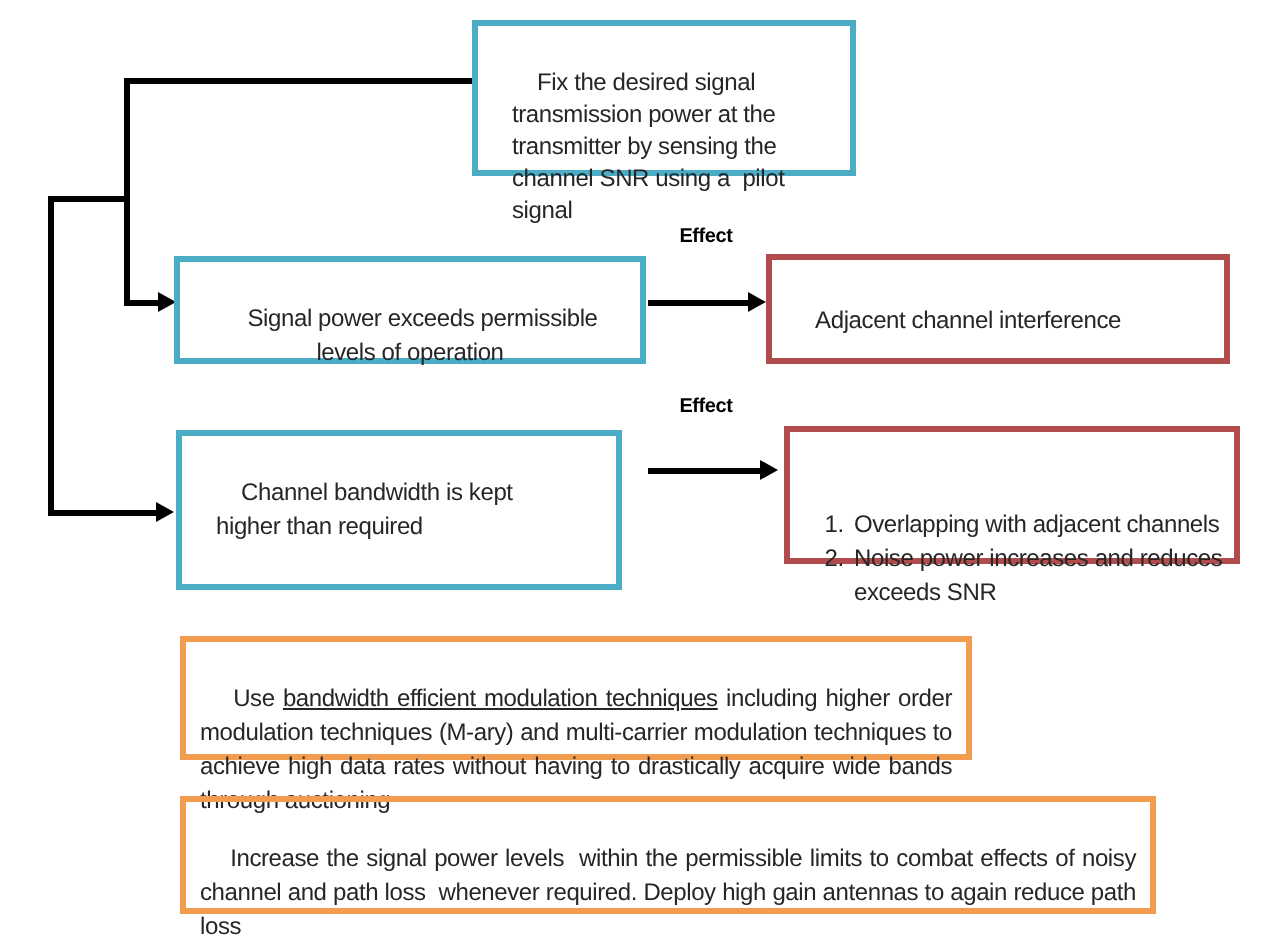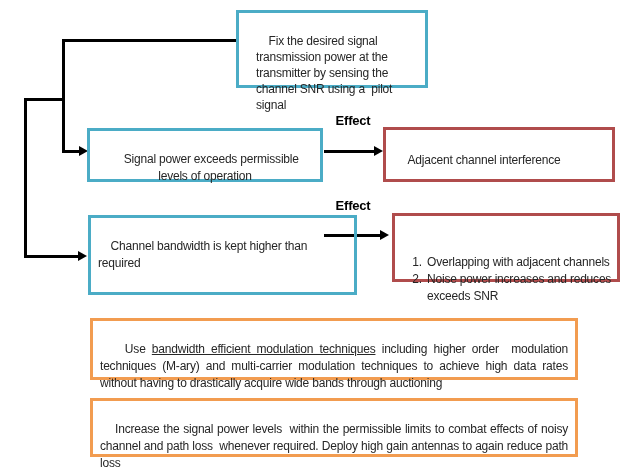--- a/index.html
+++ b/index.html
@@ -10,21 +10,21 @@
     line-height:17px; white-space:pre-wrap; }
   .teal   { border-color:var(--teal-border,#4bacc6); }
   .red    { border-color:var(--red-border,#b04c4c); }
   .orange { border-color:var(--orange-border,#f29c50); }
   .tight  { line-height:16px; }
   .justify{ text-align:justify; }
   .line { position:absolute; background:var(--line-black,#000); }
   .arrowhead { position:absolute; width:0; height:0;
     border-top:5.5px solid transparent; border-bottom:5.5px solid transparent;
     border-left:9px solid var(--line-black,#000); }
-  .effect-label { position:absolute; font-weight:bold; font-size:13px;
+  .effect-label { position:absolute; font-weight:bold; font-size:10px;
     letter-spacing:-0.2px; color:#000; text-align:center; }
   ol.effect-list { margin:0; padding:0 4px 0 30px; }
   ol.effect-list li { padding-left:2px; }
   .u { text-decoration:underline; }
 </style>
 </head>
 <body>
 
 <div class="canvas">
 
@@ -55,29 +55,29 @@
   </div>
 
   <div class="box teal" style="left:87px; top:128px; width:236px; height:54px; padding:3px 7px;text-align:center;">
     <span>Signal power exceeds permissible levels of operation</span>
   </div>
 
   <div class="box red" style="left:383px; top:127px; width:232px; height:55px; padding:5px 9px;">
     <span>Adjacent channel interference</span>
   </div>
 
-  <div class="box teal" style="left:88px; top:215px; width:269px; height:80px; padding:3px 7px;">
+  <div class="box teal" style="left:88px; top:215px; width:223px; height:80px; padding:3px 17px;">
     <span>Channel bandwidth is kept higher than required</span>
   </div>
 
   <div class="box red" style="left:392px; top:213px; width:228px; height:69px; padding:4px 0;">
     <ol class="effect-list"><li>Overlapping with adjacent channels</li><li>Noise power increases and reduces exceeds SNR</li></ol>
   </div>
 
-  <div class="box orange justify" style="left:90px; top:318px; width:488px; height:62px; padding:3px 7px;">
+  <div class="box orange justify" style="left:90px; top:318px; width:396px; height:62px; padding:3px 7px;">
     <span>Use </span><span class="u">bandwidth efficient modulation techniques</span><span> including higher order  modulation techniques (M-ary) and multi-carrier modulation techniques to achieve high data rates without having to drastically acquire wide bands through auctioning</span>
   </div>
 
   <div class="box orange justify" style="left:90px; top:398px; width:488px; height:59px; padding:3px 7px;">
     <span>Increase the signal power levels  within the permissible limits to combat effects of noisy channel and path loss  whenever required. Deploy high gain antennas to again reduce path loss</span>
   </div>
 
 </div>
 
 </body></html>

